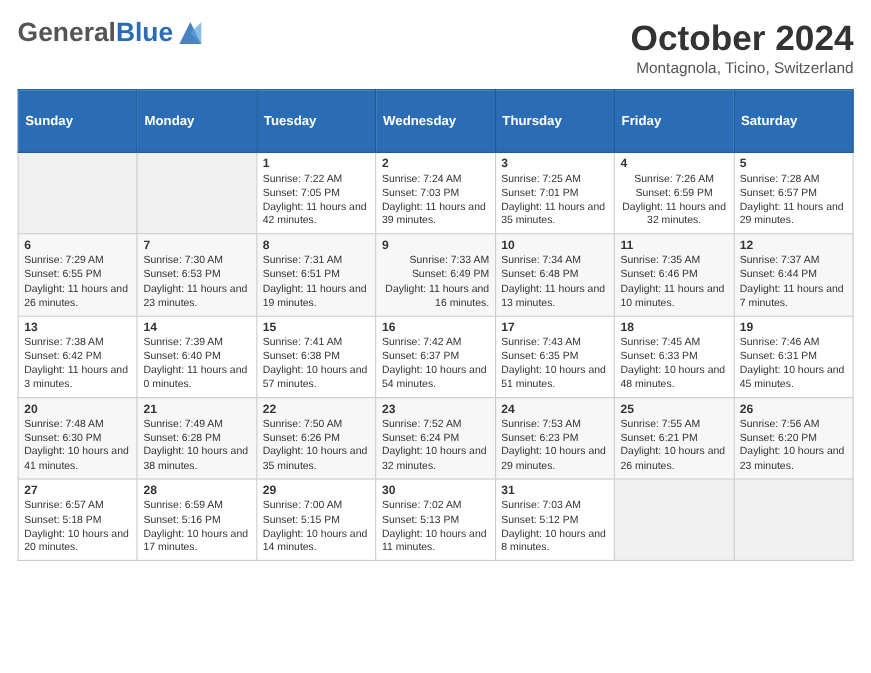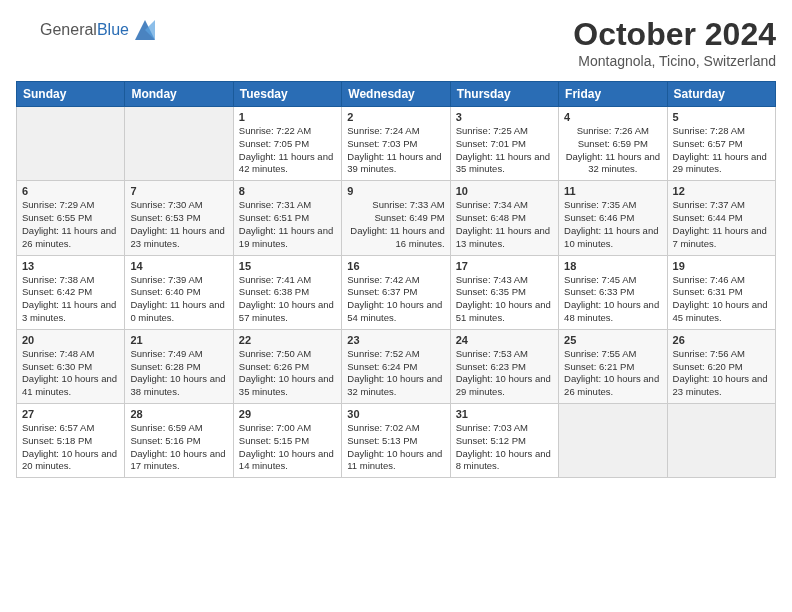--- a/index.html
+++ b/index.html
@@ -17,24 +17,23 @@
       display: flex;
       justify-content: space-between;
       align-items: flex-start;
       margin-bottom: 12px;
     }
     .logo {
       display: flex;
       align-items: center;
     }
     .logo-text {
-      font-size: 16px;
-      font-weight: normal;
+      font-size: 24px;
+      font-weight: bold;
       line-height: 1.1;
-      margin-left: 24px;
     }
     .logo-general { color: #555; }
     .logo-blue { color: #2a6db5; }
     .logo-icon {
       width: 28px;
       height: 28px;
       margin-left: 2px;
     }
     .title-block {
       text-align: right;
@@ -51,21 +50,21 @@
     .calendar {
       width: 100%;
       border-collapse: collapse;
       border: 1px solid #ccc;
     }
     .calendar th {
       background: #2a6db5;
       color: #fff;
       font-size: 12px;
       font-weight: bold;
-      padding: 5px 6px;
+      padding: 21px 6px;
       text-align: left;
       border: 1px solid #1a5a9a;
     }
     .calendar td {
       vertical-align: top;
       border: 1px solid #ccc;
       padding: 4px 5px;
       width: 108px;
       min-height: 80px;
       font-size: 10px;

